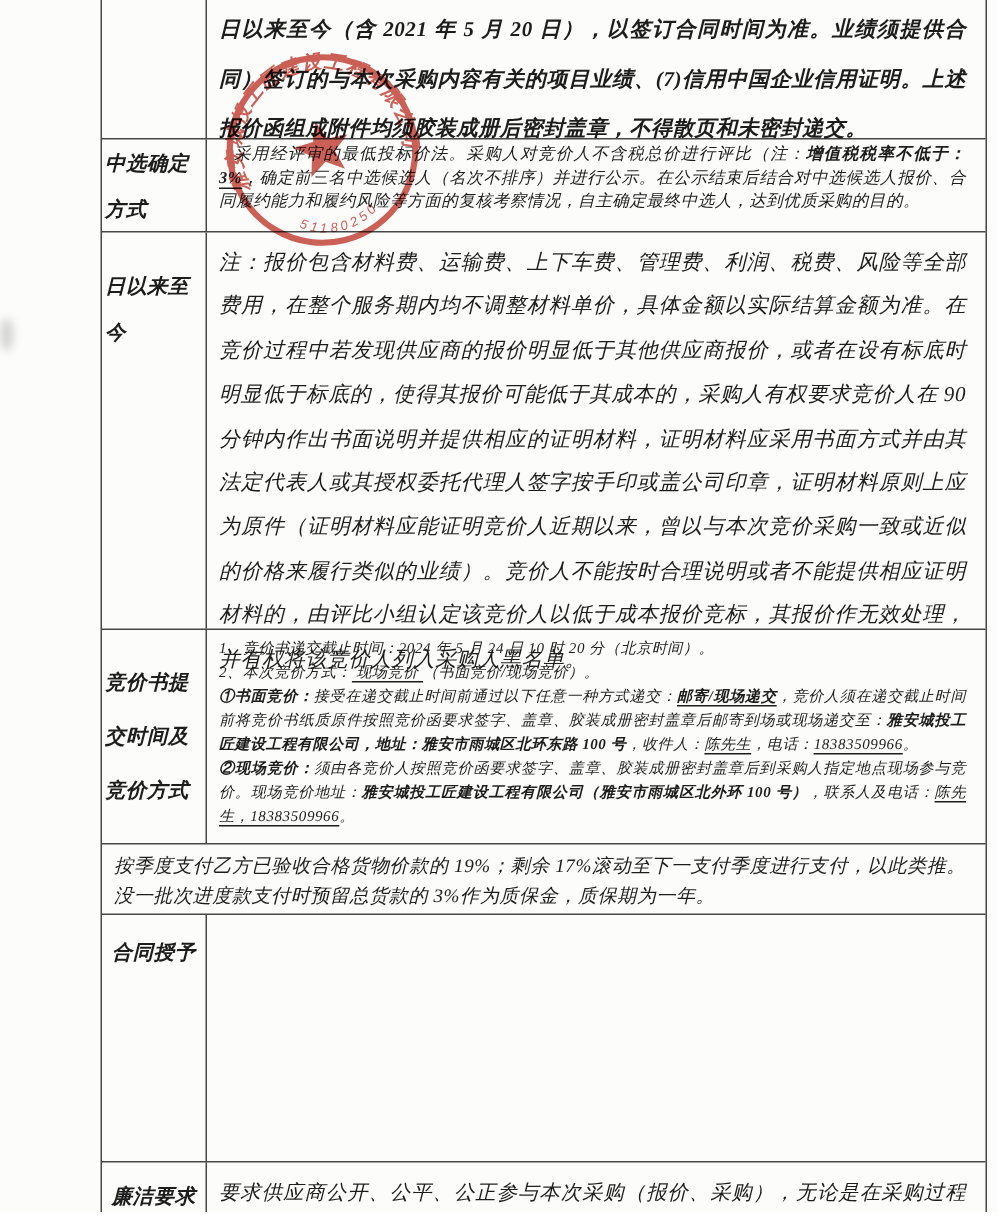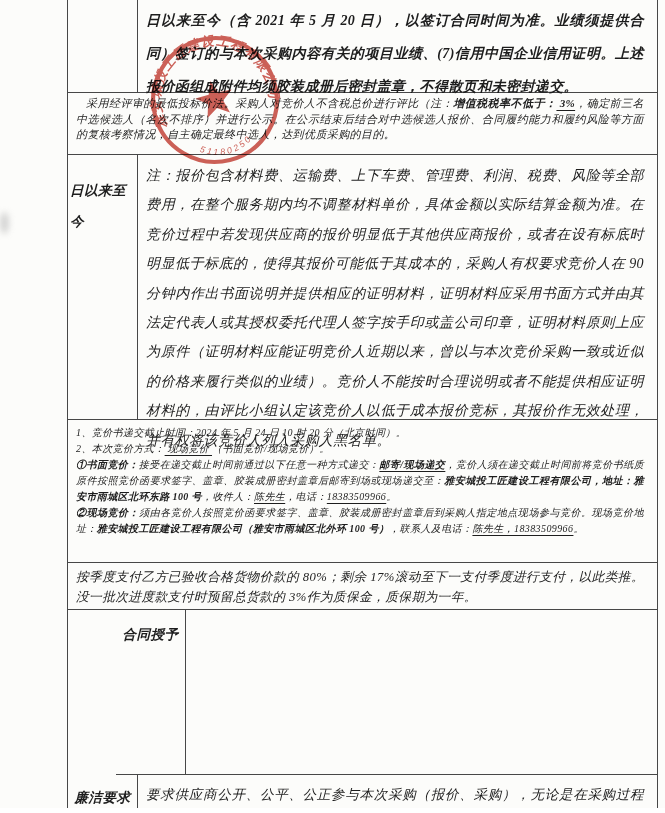--- a/index.html
+++ b/index.html
@@ -37,21 +37,21 @@
   .b{font-weight:bold;}
   .u{text-decoration:underline;text-underline-offset:3px;}
   
   .r1{height:93px;}  .r1 .cnt{font-size:14px;line-height:33px;padding-top:4px;}
   .r2{height:62px;}  .r2 .cnt{font-size:11px;line-height:15.6px;padding-top:3px;text-indent:10px;}
   .r3{height:265px;} .r3 .cnt{font-size:14px;line-height:29.4px;padding-top:6px;}
       .r3 .lbl{align-items:flex-start;padding-top:20px;}
   .r4{height:143px;} .r4 .cnt{font-size:10px;line-height:16px;padding-top:5px;}
       .r4 .lbl{line-height:36px;}
   .r5{height:47px;}  .r5 .cnt{font-size:12.7px;line-height:20px;padding-top:4px;}
-  .r6{height:165px;margin-left:48px;} .r6 .cnt{font-size:14px;line-height:27.5px;padding-top:7px;}
+  .r6{height:165px;} .r6 .cnt{font-size:14px;line-height:27.5px;padding-top:7px;}
       .r6 .lbl{align-items:flex-start;padding-top:9px;}
   .r7{height:50px;}  .r7 .cnt{font-size:13.5px;line-height:22px;padding-top:9px;}
       .r7 .lbl{align-items:flex-start;padding-top:7px;}
   .stamp{
     position:absolute;left:148px;top:33px;
     width:134px;height:134px;
     opacity:0.80;
     mix-blend-mode:multiply;
     transform:rotate(-14deg);
   }
@@ -66,34 +66,36 @@
 <div class="page">
 
   <div class="tbl">
 
     <div class="row r1">
       <div class="lbl"></div>
       <div class="cnt"><span class="b">日以来至今（含 2021 年 5 月 20 日），以签订合同时间为准。业绩须提供合同）签订的与本次采购内容有关的项目业绩、(7)信用中国企业信用证明。上述报价函组成附件均须胶装成册后密封盖章，不得散页和未密封递交。</span></div>
     </div>
 
     <div class="row r2">
+      <div class="lbl">中选确定方式</div>
       <div class="cnt"><span>采用经评审的最低投标价法。采购人对竞价人不含税总价进行评比（注：</span><span class="b">增值税税率不低于：</span><span class="b u"> 3%</span><span>，确定前三名中选候选人（名次不排序）并进行公示。在公示结束后结合对中选候选人报价、合同履约能力和履约风险等方面的复核考察情况，自主确定最终中选人，达到优质采购的目的。</span></div>
     </div>
 
     <div class="row r3">
       <div class="lbl">日以来至今</div>
       <div class="cnt"><span>注：报价包含材料费、运输费、上下车费、管理费、利润、税费、风险等全部费用，在整个服务期内均不调整材料单价，具体金额以实际结算金额为准。在竞价过程中若发现供应商的报价明显低于其他供应商报价，或者在设有标底时明显低于标底的，使得其报价可能低于其成本的，采购人有权要求竞价人在 90 分钟内作出书面说明并提供相应的证明材料，证明材料应采用书面方式并由其法定代表人或其授权委托代理人签字按手印或盖公司印章，证明材料原则上应为原件（证明材料应能证明竞价人近期以来，曾以与本次竞价采购一致或近似的价格来履行类似的业绩）。竞价人不能按时合理说明或者不能提供相应证明材料的，由评比小组认定该竞价人以低于成本报价竞标，其报价作无效处理，并有权将该竞价人列入采购人黑名单。</span></div>
     </div>
 
     <div class="row r4">
+      <div class="lbl">竞价书提交时间及竞价方式</div>
       <div class="cnt"><span>1、竞价书递交截止时间：2024 年 5 月 24 日 10 时 20 分（北京时间）。</span><br><span>2、本次竞价方式：</span><span class="u"> 现场竞价 </span><span>（书面竞价/现场竞价）。</span><br><span></span><span class="b">①书面竞价：</span><span>接受在递交截止时间前通过以下任意一种方式递交：</span><span class="b u">邮寄/现场递交</span><span>，竞价人须在递交截止时间前将竞价书纸质原件按照竞价函要求签字、盖章、胶装成册密封盖章后邮寄到场或现场递交至：</span><span class="b">雅安城投工匠建设工程有限公司，地址：雅安市雨城区北环东路 100 号</span><span>，收件人：</span><span class="u">陈先生</span><span>，电话：</span><span class="u">18383509966</span><span>。</span><br><span></span><span class="b">②现场竞价：</span><span>须由各竞价人按照竞价函要求签字、盖章、胶装成册密封盖章后到采购人指定地点现场参与竞价。现场竞价地址：</span><span class="b">雅安城投工匠建设工程有限公司（雅安市雨城区北外环 100 号）</span><span>，联系人及电话：</span><span class="u">陈先生，18383509966</span><span>。</span></div>
     </div>
 
     <div class="row r5">
-      <div class="cnt"><span>按季度支付乙方已验收合格货物价款的 80%；剩余 17%滚动至下一支付季度进行支付，以此类推。没一批次进度款支付时预留总货款的 3%作为质保金，质保期为一年。</span></div>
+      <div class="cnt"><span>按季度支付乙方已验收合格货物价款的 19%；剩余 17%滚动至下一支付季度进行支付，以此类推。没一批次进度款支付时预留总货款的 3%作为质保金，质保期为一年。</span></div>
     </div>
 
     <div class="row r6">
       <div class="lbl">合同授予</div>
     </div>
 
     <div class="row r7">
       <div class="lbl">廉洁要求</div>
       <div class="cnt"><span>要求供应商公开、公平、公正参与本次采购（报价、采购），无论是在采购过程或合</span></div>
     </div>

